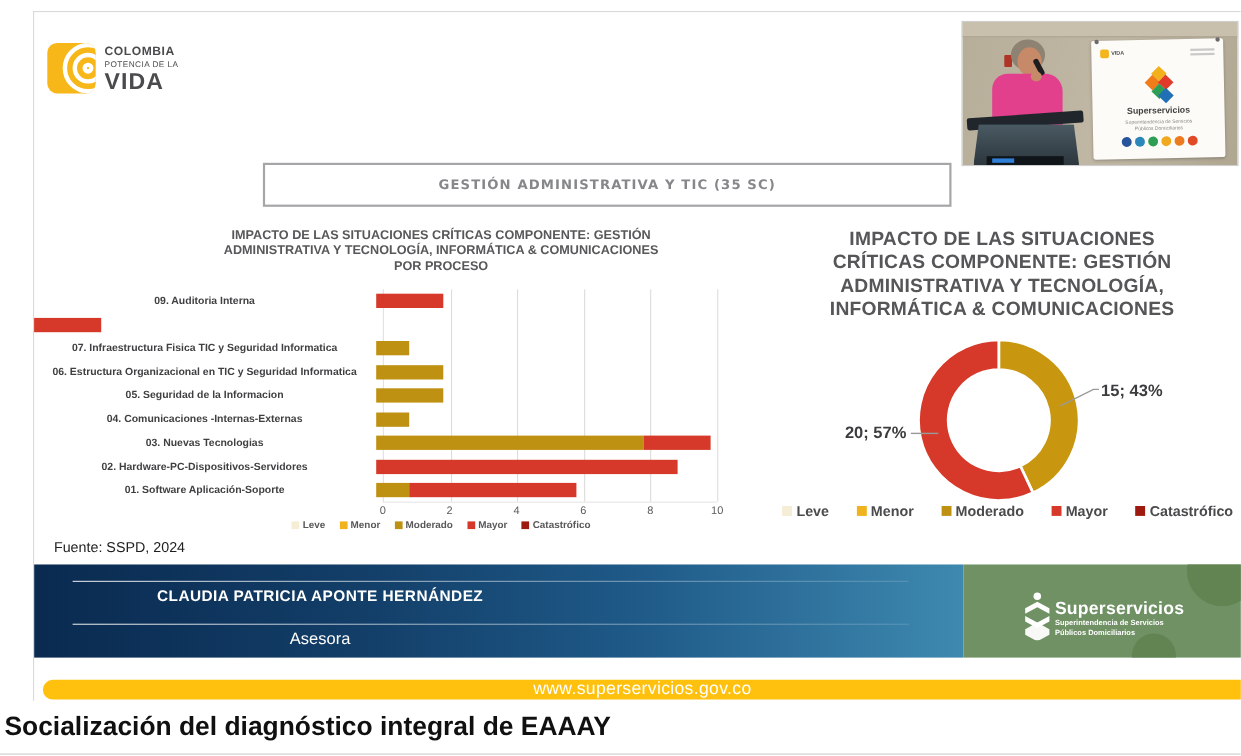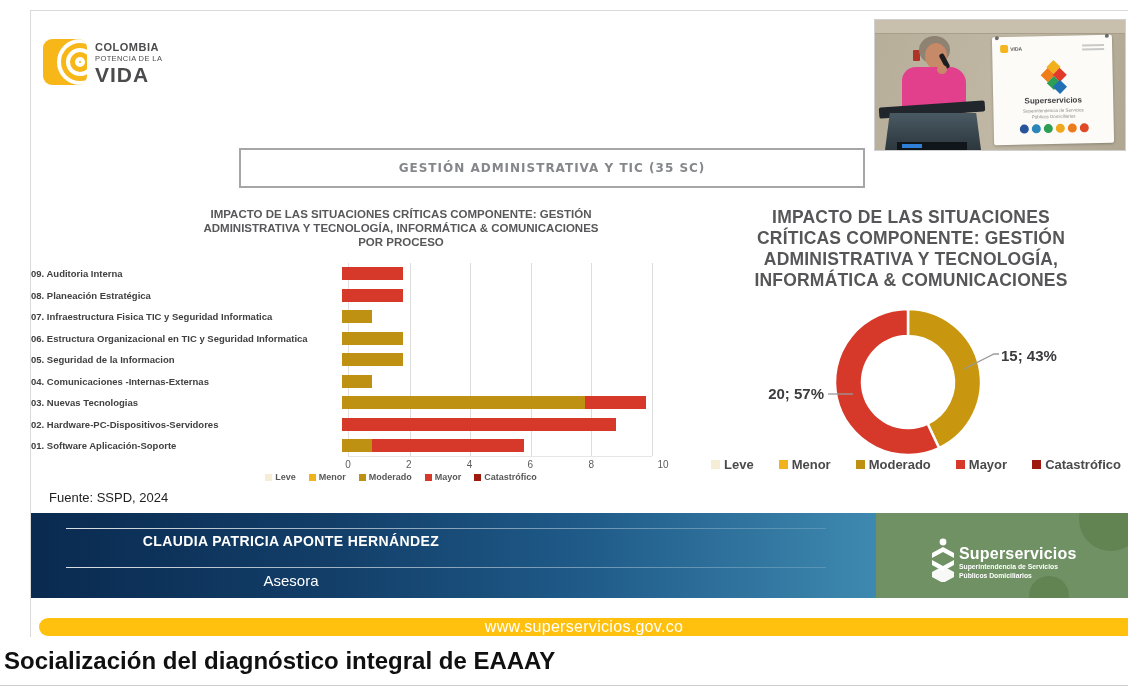--- a/index.html
+++ b/index.html
@@ -31,21 +31,21 @@
 
   
   .barchart-title { position:absolute; left:100px; top:196px; width:540px; text-align:center;
                     font-size:11.5px; font-weight:bold; color:#58585a; line-height:14px; }
   .bars-wrap { position:absolute; left:0; top:252px; width:621px; height:194px; }
   .bar-grid { position:absolute; left:317px; top:0; width:304px; height:194px;
               border-left:1px solid #e0e0e0; border-bottom:1px solid #e6e6e6; }
   .gridline { position:absolute; top:0; width:1px; height:100%; background:#dcdcdc; }
   .bar-rows { position:absolute; left:0; top:0; width:621px; height:194px; }
   .bar-row { display:flex; height:21.55px; }
-  .bar-label { width:311px; padding-right:1px; text-align:left; font-size:9.5px; font-weight:bold;
+  .bar-label { width:311px; padding-right:1px; text-align:center; font-size:9.5px; font-weight:bold;
                color:#404042; line-height:21.55px; white-space:nowrap; }
   .bar-area { position:relative; width:304px; font-size:0; white-space:nowrap; }
   .bar-seg { display:inline-block; height:13px; margin-top:4px; vertical-align:top; }
   .bar-ticks { position:absolute; left:317px; top:448px; width:304px; height:12px; }
   .tick { position:absolute; transform:translateX(-50%); font-size:10px; color:#5c5c5e; }
   .bar-legend { position:absolute; left:100px; top:461px; width:540px; display:flex;
                 justify-content:center; gap:13px; }
   .bar-legend .lg-item { display:flex; align-items:center; gap:3px; font-size:9px; font-weight:bold; color:#58585a; }
   .sw { display:inline-block; }
 
@@ -163,21 +163,20 @@
           <div class="gridline" style="left: 60%;"></div>
           <div class="gridline" style="left: 80%;"></div>
           <div class="gridline" style="left: 100%;"></div>
         </div>
       <div class="bar-rows">
           <div class="bar-row">
             <div class="bar-label">09. Auditoria Interna</div>
             <div class="bar-area"><div class="bar-seg" style="width: 20%; background: rgb(214, 57, 42);"></div></div>
           </div>
           <div class="bar-row">
-            <div class="bar-label">08. Planeación Estratégica</div>
             <div class="bar-area"><div class="bar-seg" style="width: 20%; background: rgb(214, 57, 42);"></div></div>
           </div>
           <div class="bar-row">
             <div class="bar-label">07. Infraestructura Fisica TIC y Seguridad Informatica</div>
             <div class="bar-area"><div class="bar-seg" style="width: 10%; background: rgb(191, 145, 18);"></div></div>
           </div>
           <div class="bar-row">
             <div class="bar-label">06. Estructura Organizacional en TIC y Seguridad Informatica</div>
             <div class="bar-area"><div class="bar-seg" style="width: 20%; background: rgb(191, 145, 18);"></div></div>
           </div>
@@ -202,21 +201,21 @@
             <div class="bar-area"><div class="bar-seg" style="width: 10%; background: rgb(191, 145, 18);"></div><div class="bar-seg" style="width: 50%; background: rgb(214, 57, 42);"></div></div>
           </div>
         </div>
     </div>
     <div class="bar-ticks">
         <div class="tick" style="left: 0%;">0</div>
         <div class="tick" style="left: 20%;">2</div>
         <div class="tick" style="left: 40%;">4</div>
         <div class="tick" style="left: 60%;">6</div>
         <div class="tick" style="left: 80%;">8</div>
-        <div class="tick" style="left: 100%; margin-left: 11px;">10</div>
+        <div class="tick" style="left: 100%;">10</div>
       </div>
     <div class="bar-legend">
         <span class="lg-item">
           <span class="sw" style="height: 7px; width: 7px; background: rgb(245, 237, 214);"></span>
           <span>Leve</span>
         </span>
         <span class="lg-item">
           <span class="sw" style="height: 7px; width: 7px; background: rgb(240, 179, 30);"></span>
           <span>Menor</span>
         </span>

